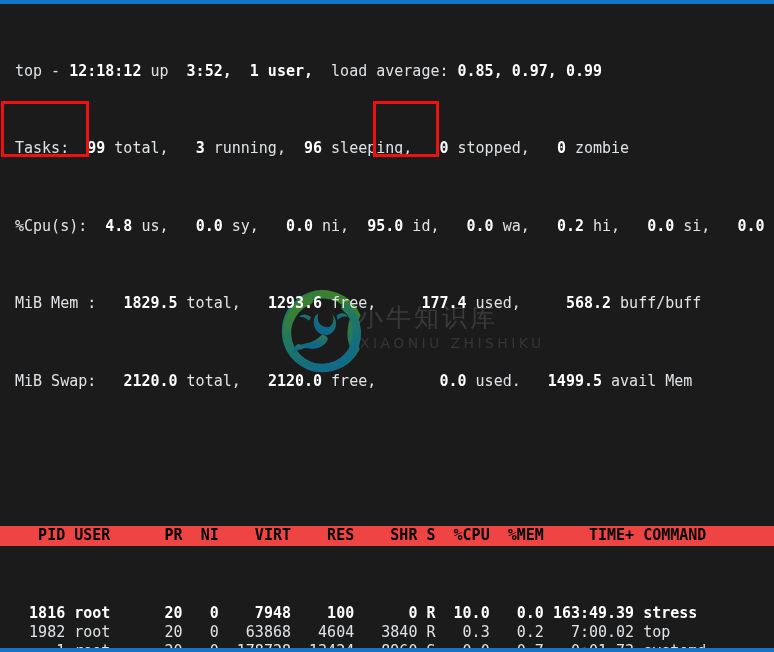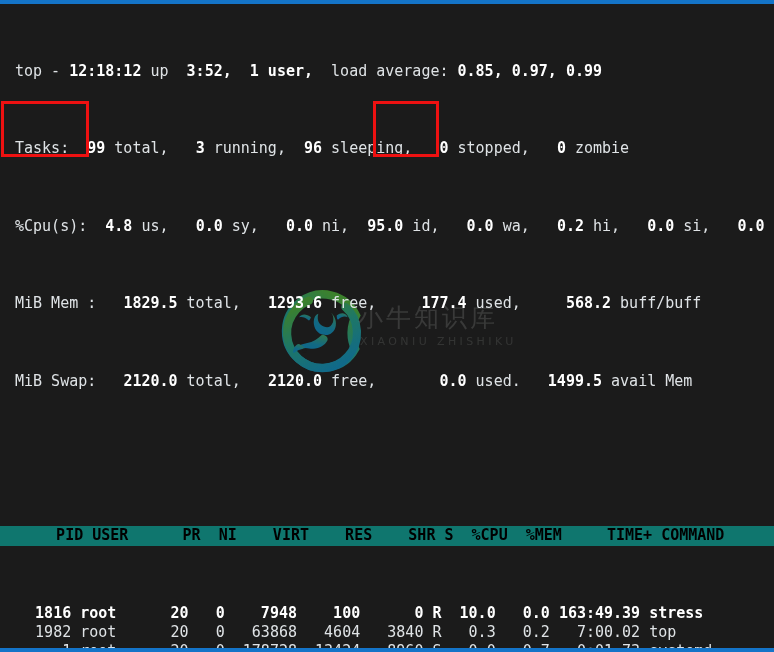--- a/index.html
+++ b/index.html
@@ -52,21 +52,21 @@
     font-size: 25px;
     letter-spacing: 3px;
     color: rgba(190,196,192,0.20);
     white-space: nowrap;
   }
   #watermark .wm-py {
     position: absolute;
     left: 84px;
     top: 48px;
     font-family: "DejaVu Sans", "Liberation Sans", sans-serif;
-    font-size: 11px;
+    font-size: 14px;
     letter-spacing: 3.4px;
     color: rgba(190,196,192,0.16);
     white-space: nowrap;
   }
 
   
   #term {
     position: absolute;
     left: 0;
     top: 4px;
@@ -74,29 +74,29 @@
     z-index: 3;
     font-family: "DejaVu Sans Mono", "Liberation Mono", monospace;
     font-size: 15px;
     line-height: 19.35px;
     white-space: pre;
     color: #dfe3e6;
     letter-spacing: 0px;
   }
   .trow {
     height: 19.35px;
-    padding-left: 8px;
+    padding-left: 2px;
     box-sizing: border-box;
     white-space: pre;
   }
   .trow.summary { padding-left: 15px; }
   .trow.colhdr {
-    background: #0f766e;
+    background: #ef4444;
     color: #1b1b1b;
-    padding-left: 20px;
+    padding-left: 2px;
     width: 774px;
   }
   .b { font-weight: bold; color: #ffffff; }
   .colhdr .b { color: #000000; }
   .trow.proc-hl { font-weight: bold; color: #ffffff; }
 
   
   .redbox {
     position: absolute;
     border: 3px solid #ee1111;

